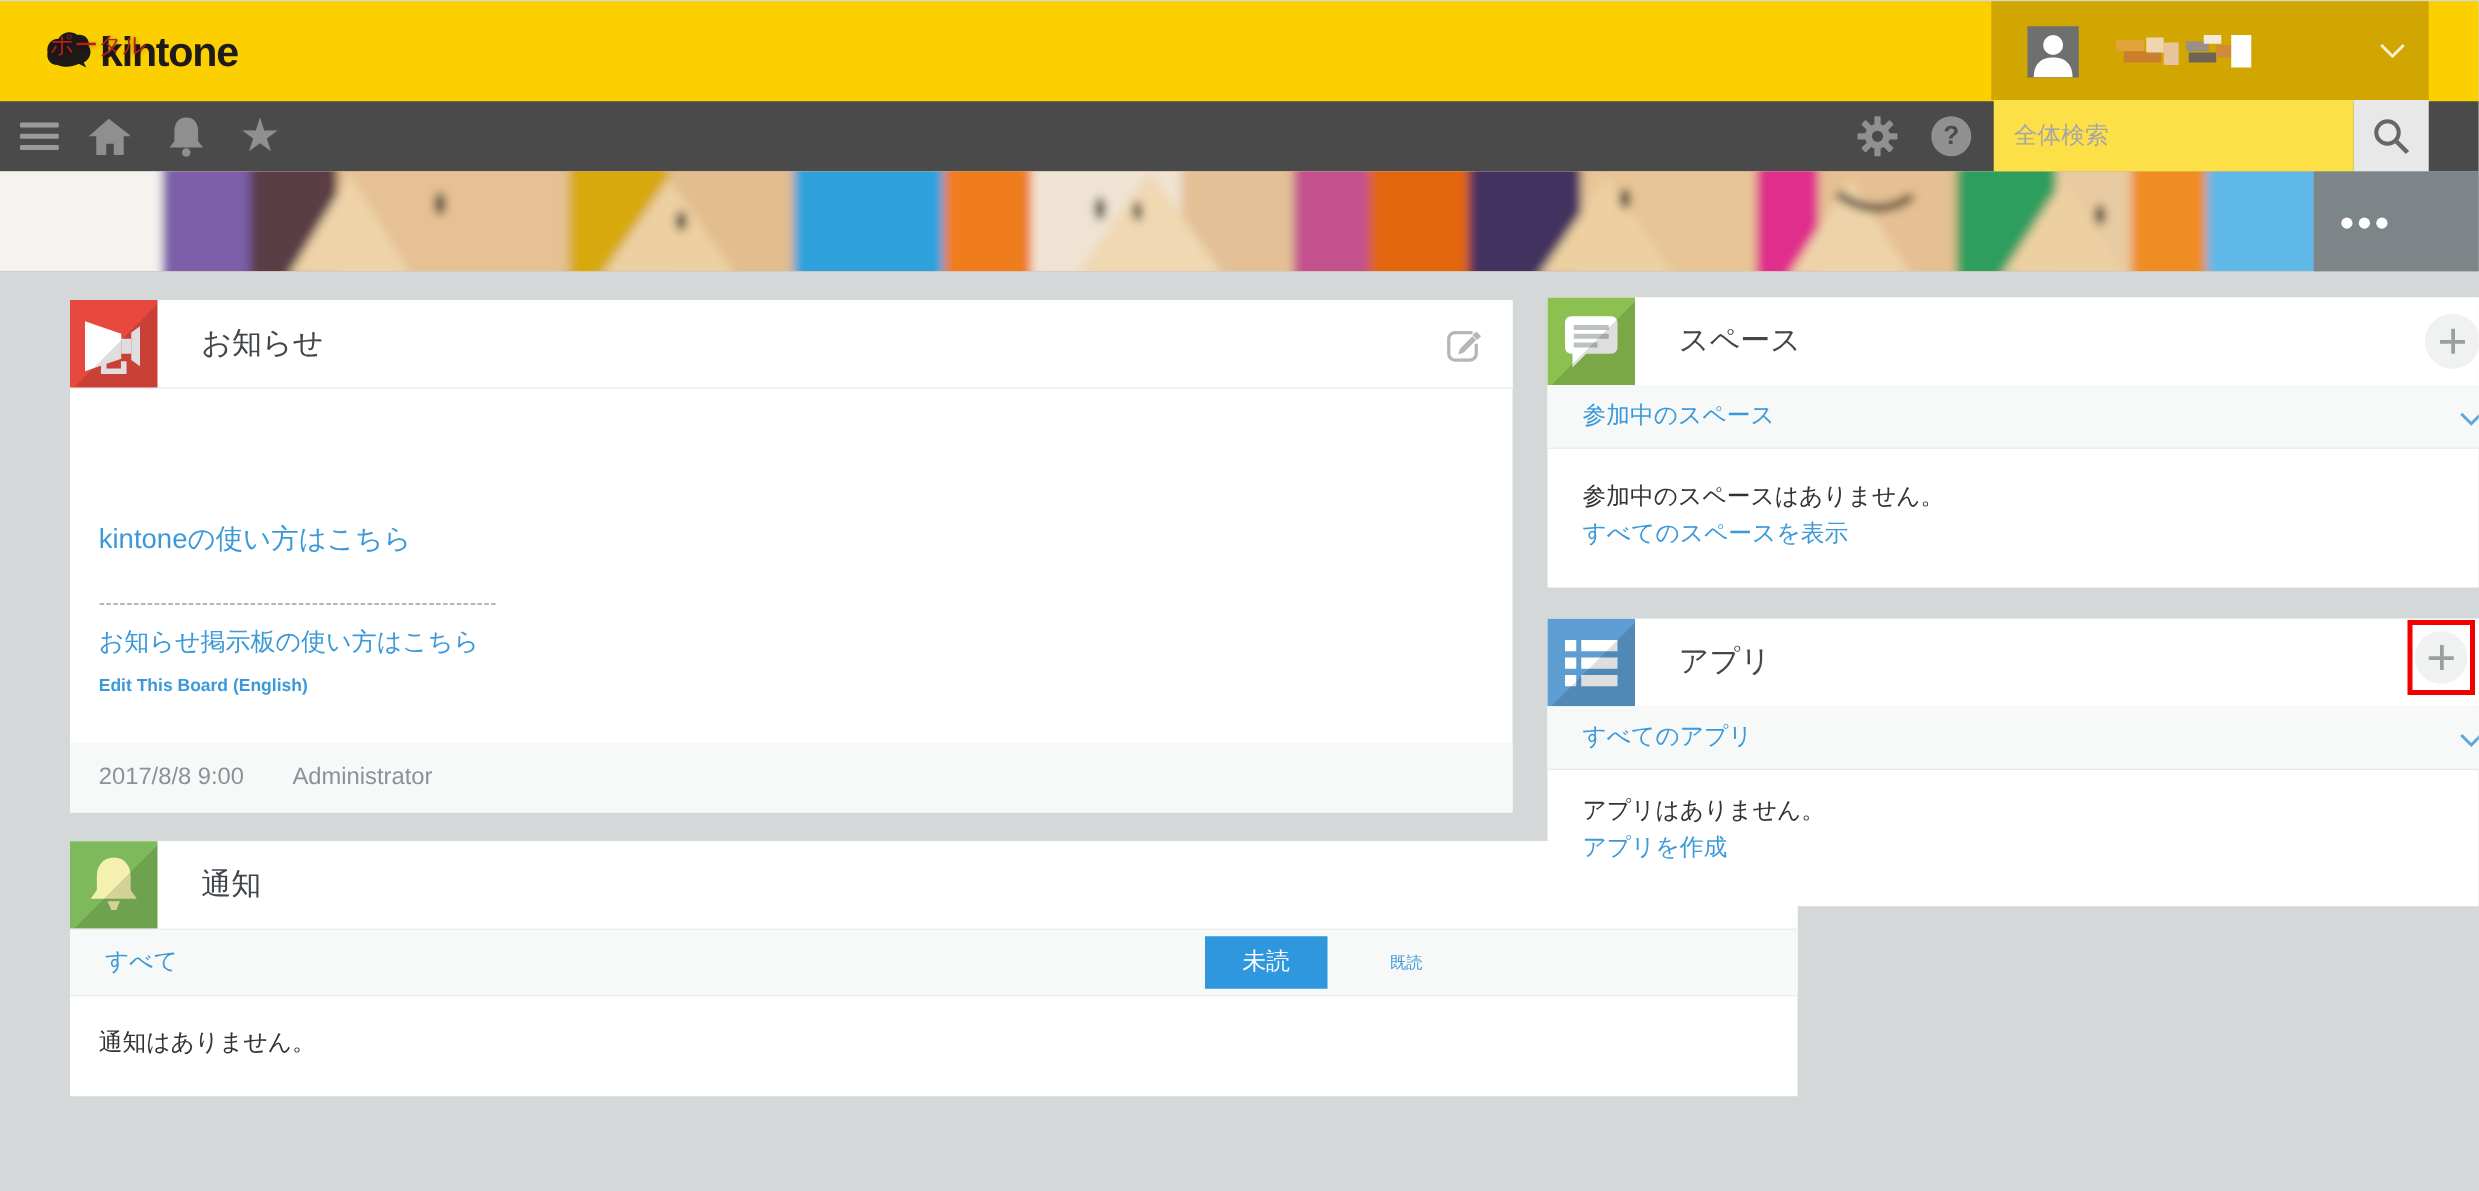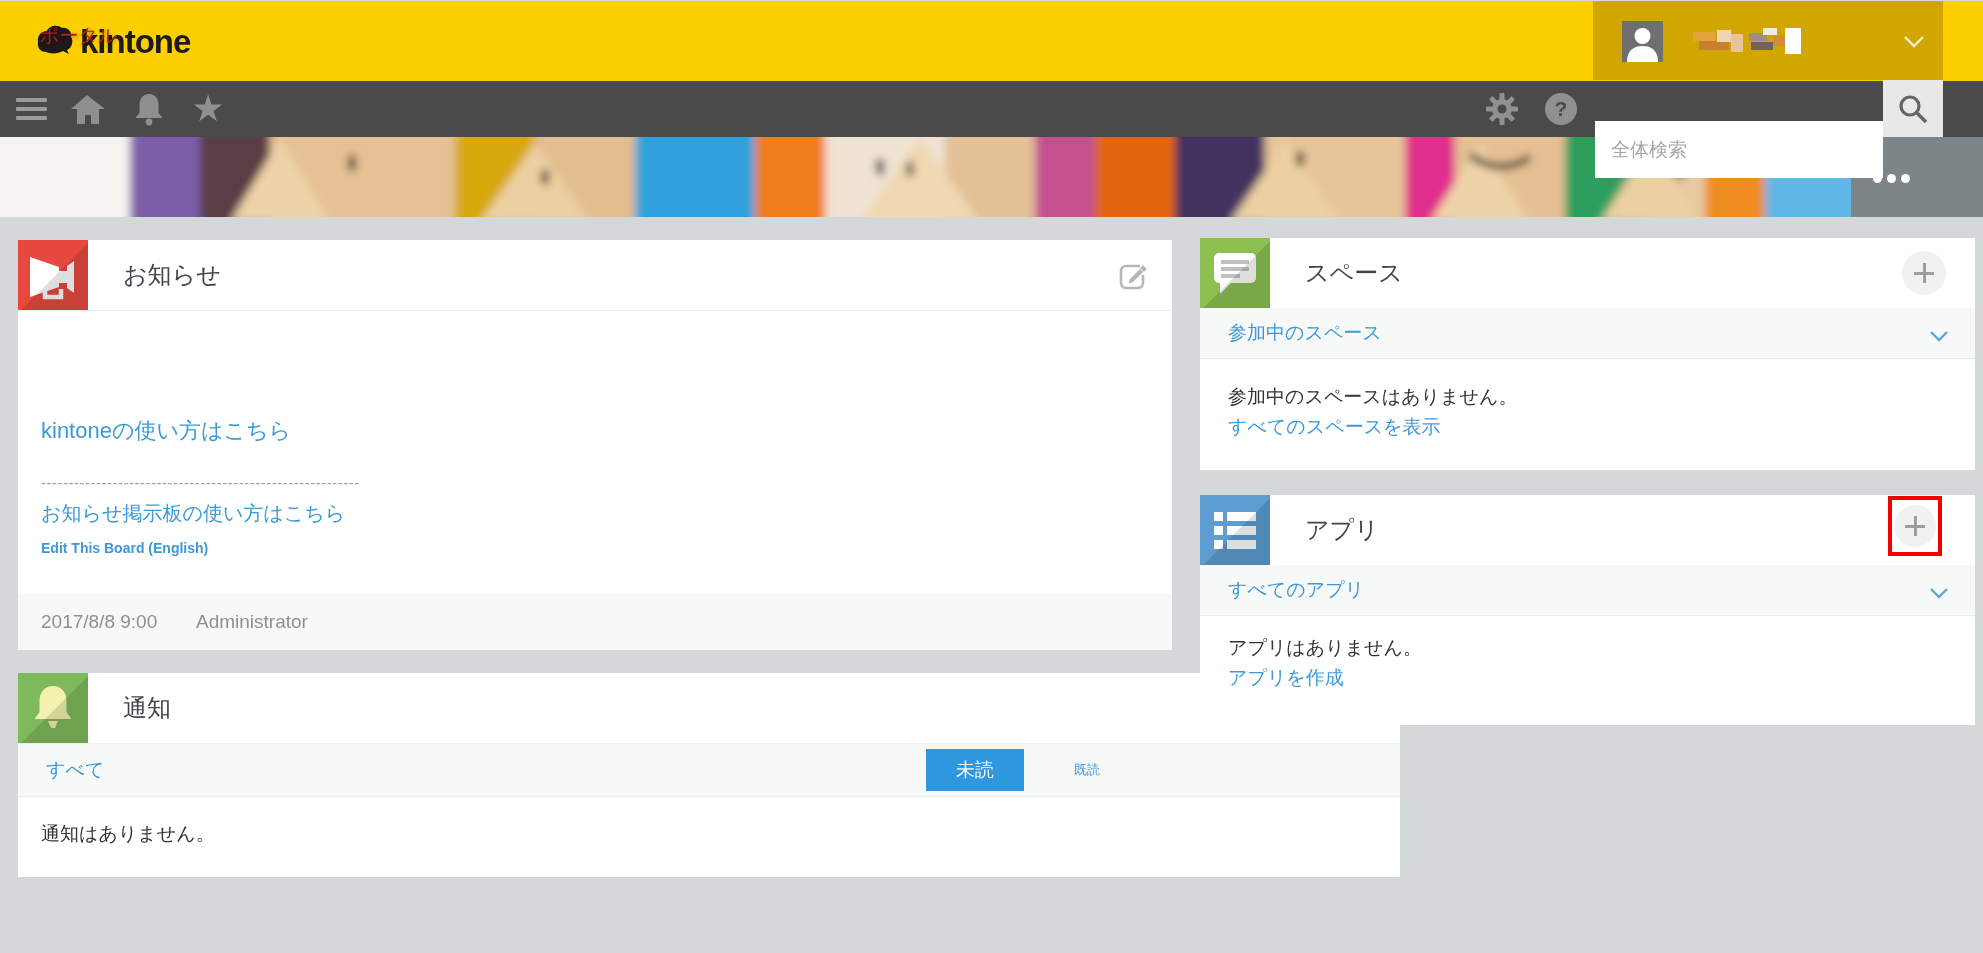--- a/index.html
+++ b/index.html
@@ -28,36 +28,36 @@
   .navicon{position:absolute;top:0;height:56px;display:flex;align-items:center;justify-content:center;cursor:pointer;}
   #hamburger{left:10px;width:42px;flex-direction:column;}
   #hamburger i{display:block;width:31px;height:4px;background:#9b9b9b;margin:2.5px 0;border-radius:1px;}
   #nav-home{left:62px;width:50px;}
   #nav-bell{left:124px;width:50px;}
   #nav-star{left:182px;width:52px;font-size:37px;color:#8f8f8f;line-height:50px;}
   #nav-gear{left:1479px;width:46px;}
   #nav-help{left:1541px;width:40px;}
   #nav-help .qc{width:32px;height:32px;border-radius:50%;background:#909090;color:#4a4a4a;
     font-weight:bold;font-size:21px;text-align:center;line-height:32px;}
-  #search-input{left:1595px;top:80px;width:288px;height:57px;border:0;outline:none;background:#ffffff;
-    padding:0 0 0 16px;font-size:19px;color:#555;box-sizing:border-box;font-family:inherit;z-index:5;margin-top:41px;}
+  #search-input{left:1595px;top:80px;width:288px;height:57px;border:0;outline:none;background:#fde047;
+    padding:0 0 0 16px;font-size:19px;color:#555;box-sizing:border-box;font-family:inherit;z-index:5;}
   #search-input::placeholder{color:#a6a6a6;}
   #search-btn{left:1883px;top:80px;width:60px;height:57px;background:#e8e8e8;display:flex;
     align-items:center;justify-content:center;cursor:pointer;z-index:5;}
 
   
   #hero{left:0;top:137px;width:1983px;height:80px;overflow:hidden;background:#caa97e;}
   #hero-title{left:40px;top:23px;font-size:19px;color:#b91c1c;text-shadow:0 1px 4px rgba(0,0,0,.45);z-index:4;}
   #hero-more{left:1851px;top:137px;width:132px;height:80px;background:rgba(128,128,128,.92);
     z-index:4;cursor:pointer;}
   #hero-more .dots{position:absolute;left:22px;top:37px;display:flex;}
   #hero-more .dots i{width:9px;height:9px;border-radius:50%;background:#ffffff;margin-right:5px;}
 
   
-  .panel{position:absolute;background:#ffffff;}
+  .panel{position:absolute;background:#ffffff;margin-left:38px;}
   .whead{position:absolute;left:0;top:0;right:0;height:70px;border-bottom:1px solid #e7ebec;background:#fff;}
   .wicon{position:absolute;left:0;top:0;width:70px;height:70px;overflow:hidden;}
   .wicon::after{content:"";position:absolute;left:0;top:0;right:0;bottom:0;
     background:linear-gradient(135deg,rgba(0,0,0,0) 52%,rgba(0,0,0,.13) 52.5%);}
   .wtitle{position:absolute;left:105px;top:0;height:70px;line-height:70px;font-size:24px;color:#41464b;}
   .subrow{position:absolute;left:0;right:0;height:50px;background:#f7f8f8;border-bottom:1px solid #e7ebec;}
   .subrow .lbl{position:absolute;left:28px;top:0;height:50px;line-height:50px;font-size:19px;color:#3b99d9;cursor:pointer;}
   .subrow .chev{position:absolute;right:26px;top:20px;cursor:pointer;}
   .link{color:#3b99d9;cursor:pointer;text-decoration:none;}
   .plus-circle{width:44px;height:44px;border-radius:50%;background:#f0f1f1;position:relative;cursor:pointer;}

